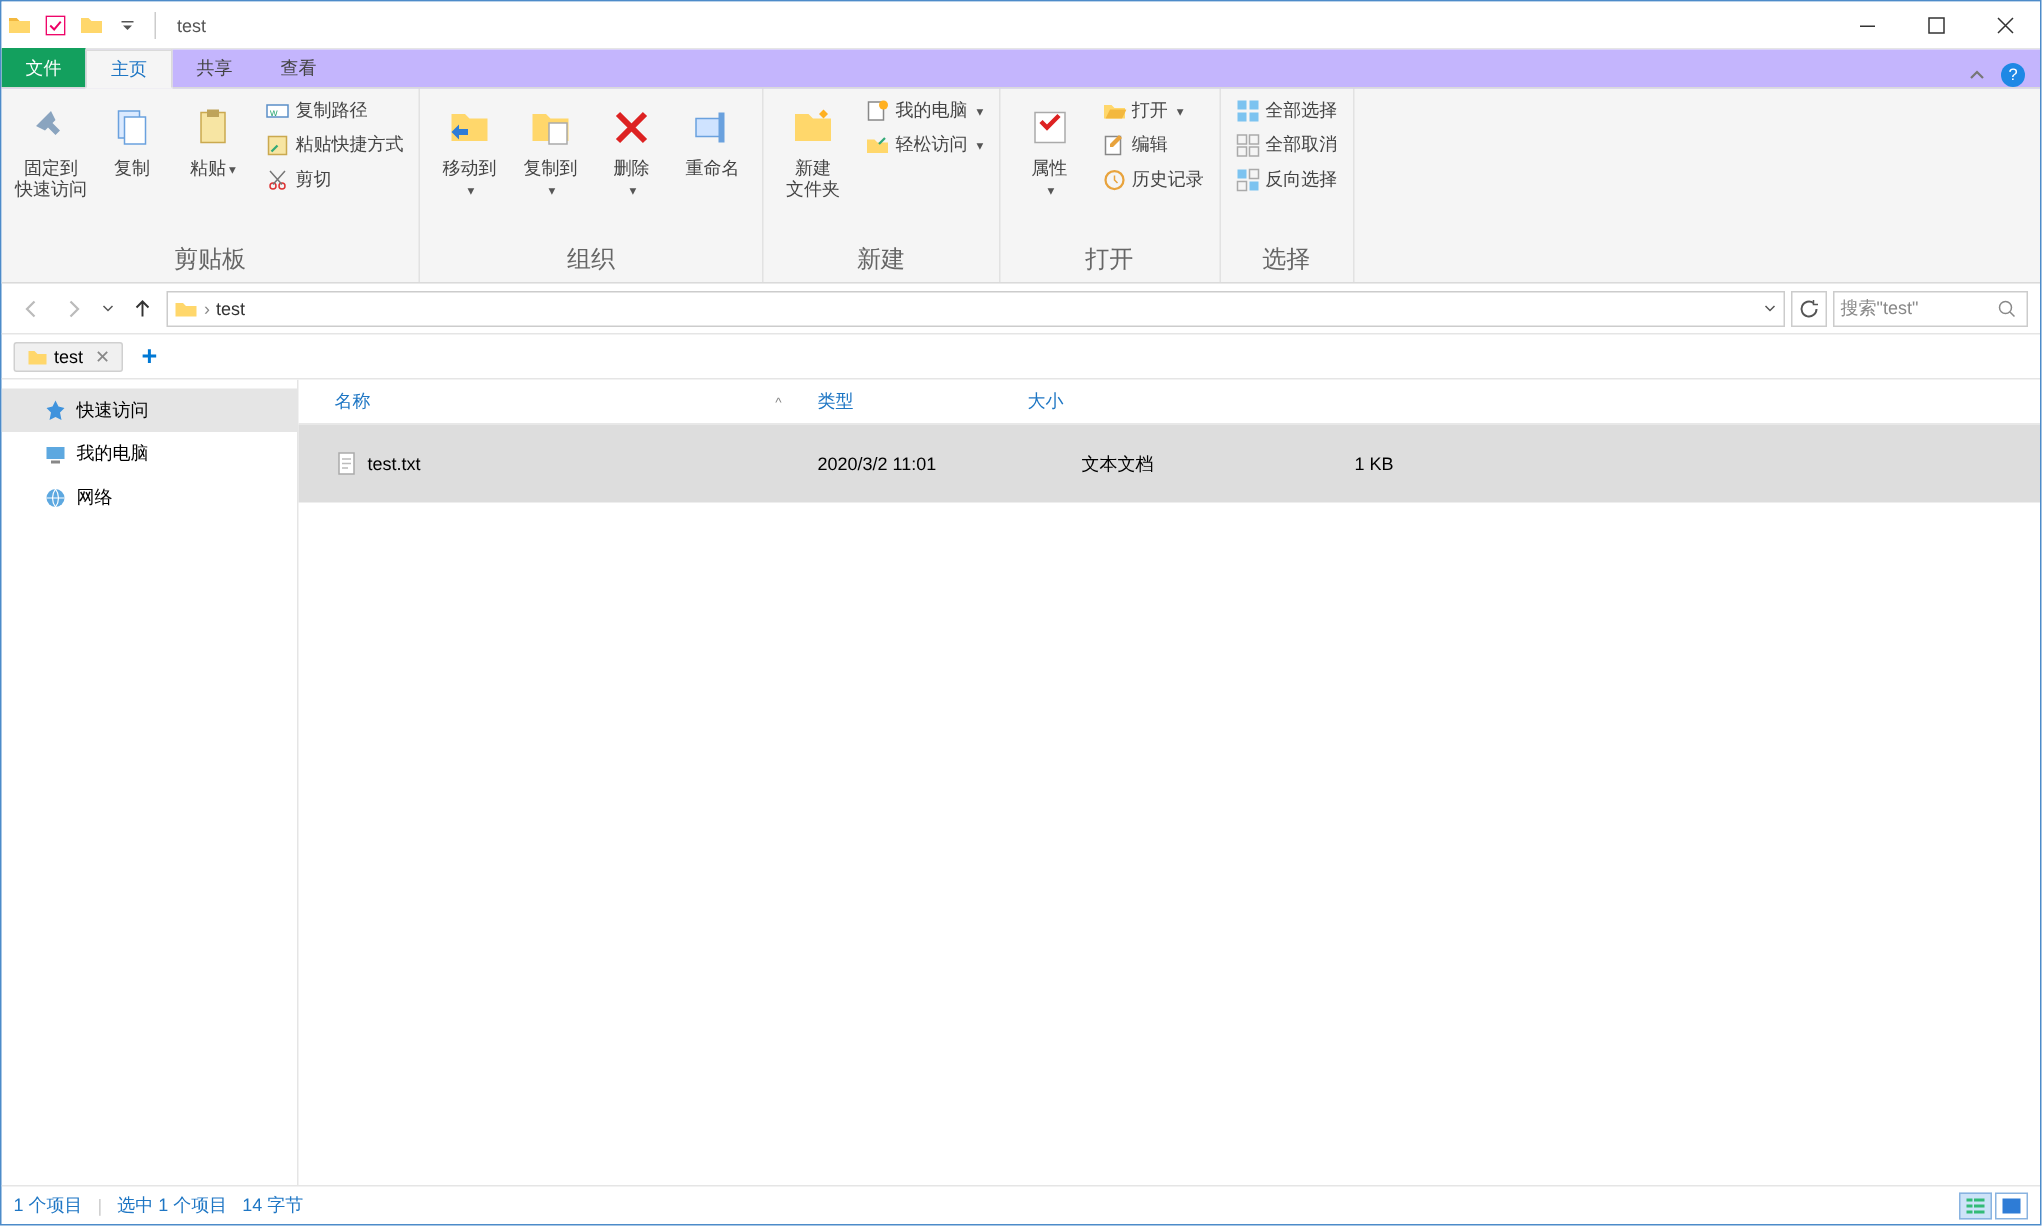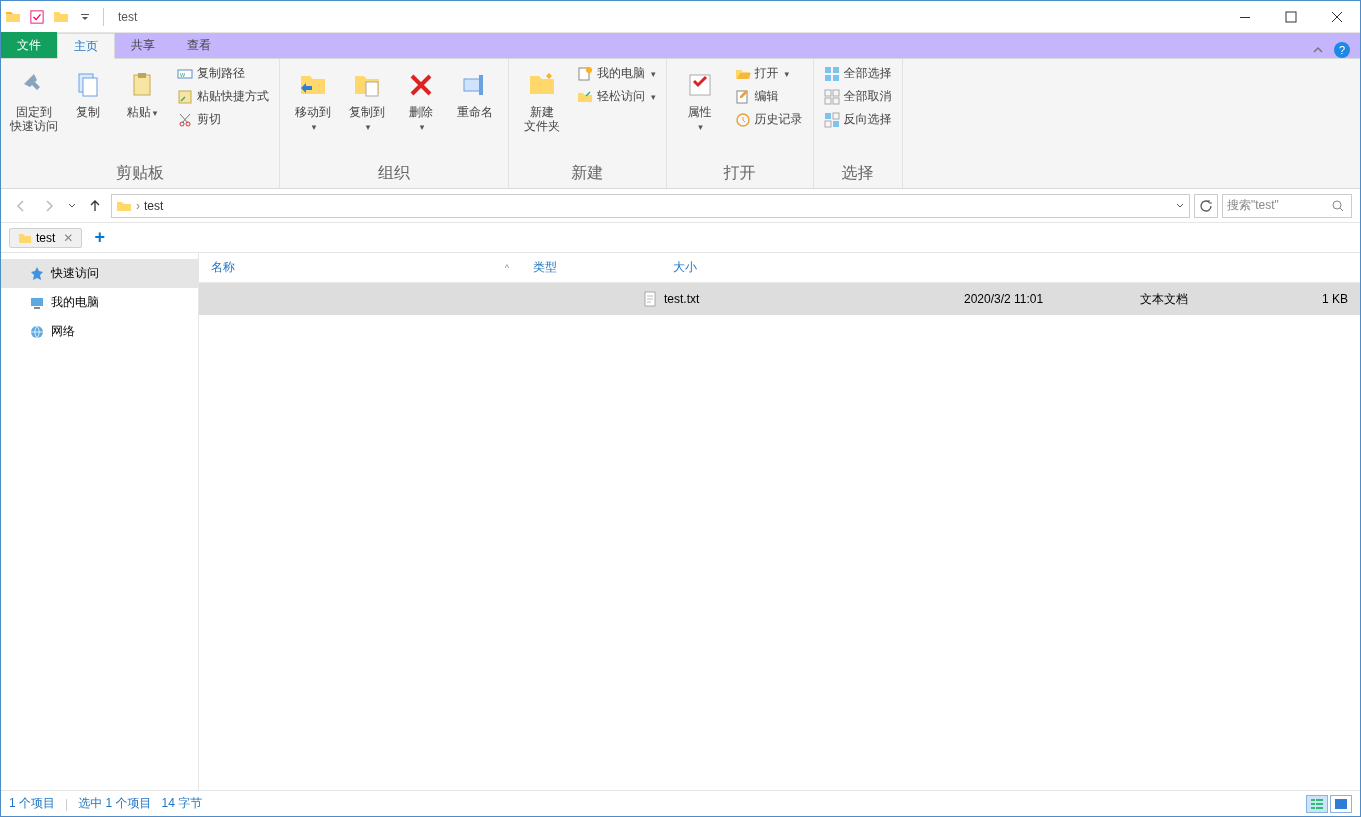--- a/index.html
+++ b/index.html
@@ -52,24 +52,24 @@
 
 
 .body { flex:1; display:flex; overflow:hidden; }
 .sidebar { width:198px; border-right:1px solid #e5e5e5; padding:6px 0;}
 .snode { display:flex; align-items:center; gap:6px; padding:6px 12px 6px 28px; }
 .snode.sel { background:#e5e5e5; }
 .sic { width:16px; height:16px; display:flex; align-items:center; justify-content:center;}
 .filearea { flex:1; display:flex; flex-direction:column;}
 .cols { display:flex; border-bottom:1px solid #e8e8e8; color:#1e76c4; height:30px;}
 .col-h { padding:6px 12px; display:flex; align-items:center;}
-.row { display:flex; align-items:center; height:32px;justify-content:flex-end;}
+.row { display:flex; align-items:center; height:52px;}
 .row.sel { background:#ddd;}
 .cell { padding:0 12px;}
-.c-name{ width:322px; display:flex; align-items:center; gap:6px;}
+.c-name{ width:322px; display:flex; align-items:center; gap:6px;margin-left:12px;}
 .c-date{ width:176px;}
 .c-type{ width:140px;}
 .c-size{ width:92px; text-align:right;}
 .fic{ width:16px; height:16px; display:flex; align-items:center; justify-content:center;}
 
 
 .statusbar { height:26px; border-top:1px solid #e5e5e5; display:flex; align-items:center; padding:0 8px; gap:10px; color:#1e76c4;}
 .statusbar .sep{ color:#ccc;}
 .viewsw{ margin-left:auto; display:flex; gap:2px;}
 .vb{ width:22px; height:18px; border:1px solid #89b3e0; display:flex; align-items:center; justify-content:center;}

